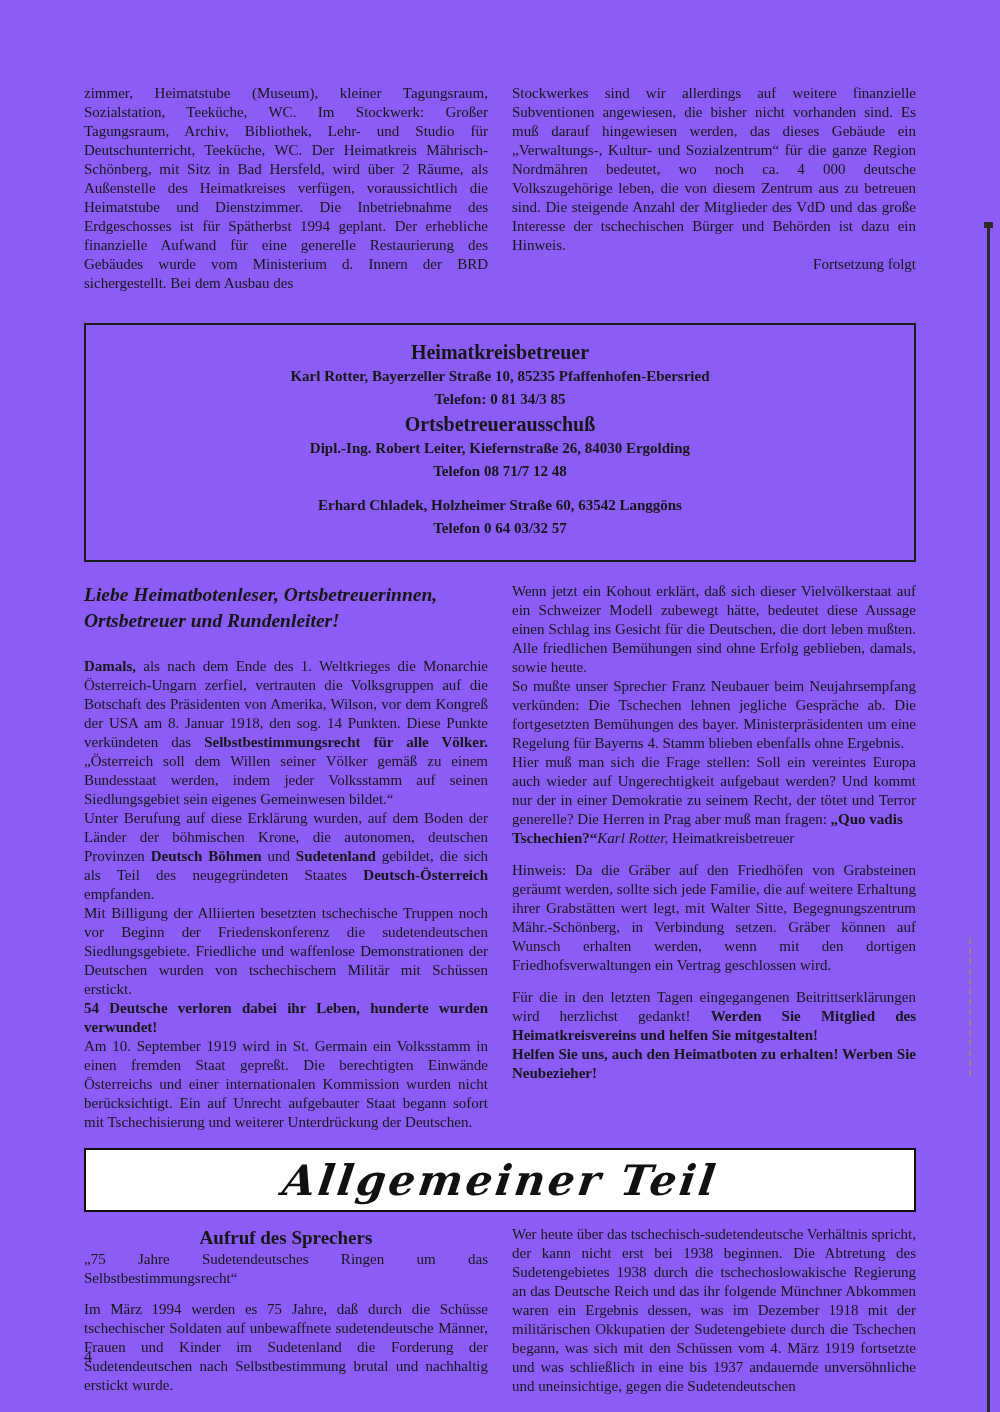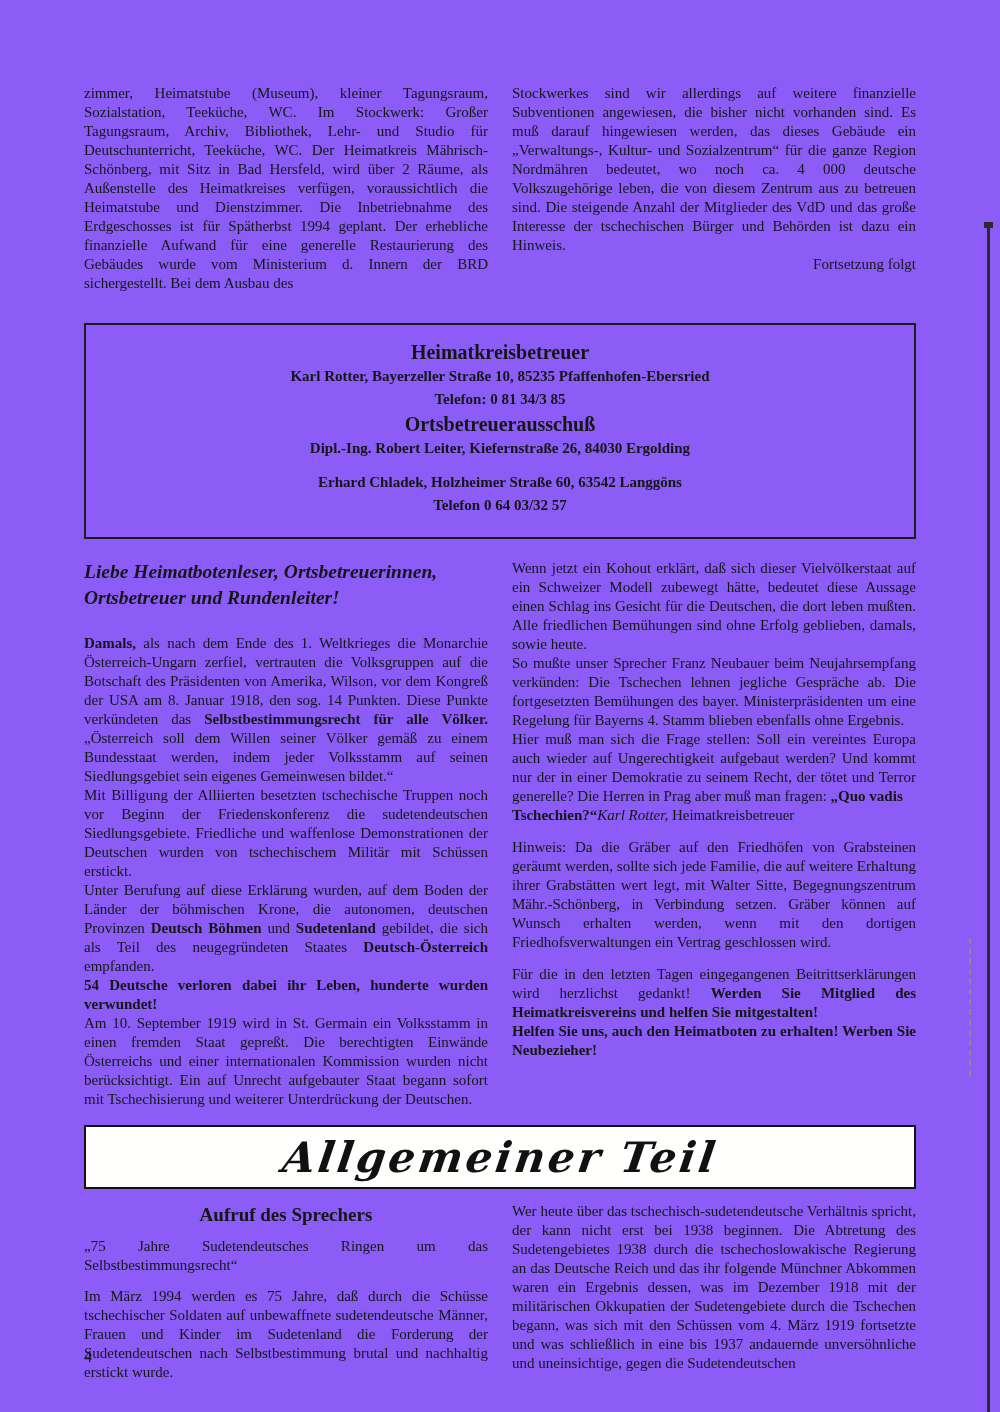--- a/index.html
+++ b/index.html
@@ -56,21 +56,21 @@
   .banner-text {
     font-family:"DejaVu Serif", serif;
     font-style:italic; font-weight:bold;
     font-size:42px;
     transform:skewX(-8deg);
     letter-spacing:3px;
     color:#111;
   }
 
   
-  .appeal-heading { font-size:19px; line-height:25px; font-weight:bold; text-align:center; margin-bottom:10px; }
+  .appeal-heading { font-size:19px; line-height:25px; font-weight:bold; text-align:center; }
   .appeal-subtitle { margin-bottom:12px !important; }
 
   
   .footer { position:absolute; left:84px; bottom:46px; font-size:16px; }
 
   
   .edge-line { position:absolute; right:10px; top:228px; bottom:0; width:3px; background:#2b2b2b; }
   .edge-tick { position:absolute; right:7px; top:222px; width:9px; height:6px; background:#2b2b2b; }
   .dash-line { position:absolute; right:29px; top:938px; height:138px; width:0; border-left:2px dashed #8a8a8a; }
 </style>
@@ -95,36 +95,37 @@
 
   <section class="contact-box">
     <div>
       <div class="cb-title">Heimatkreisbetreuer</div>
       <div class="cb-line">Karl Rotter, Bayerzeller Straße 10, 85235 Pfaffenhofen-Ebersried</div>
       <div class="cb-line">Telefon: 0 81 34/3 85</div>
     </div>
     <div>
       <div class="cb-title">Ortsbetreuerausschuß</div>
       <div class="cb-line">Dipl.-Ing. Robert Leiter, Kiefernstraße 26, 84030 Ergolding</div>
+      <div class="cb-line">Telefon 08 71/7 12 48</div>
     </div>
     <div class="cb-group3">
       <div class="cb-line">Erhard Chladek, Holzheimer Straße 60, 63542 Langgöns</div>
       <div class="cb-line">Telefon 0 64 03/32 57</div>
     </div>
   </section>
 
   <section class="two-col letter">
     <div class="col">
       <h2 class="letter-heading">
         <span>Liebe Heimatbotenleser, Ortsbetreuerinnen,</span><br>
         <span>Ortsbetreuer und Rundenleiter!</span>
       </h2>
       <p><span class="b">Damals,</span><span> als nach dem Ende des 1. Weltkrieges die Monarchie Österreich-Ungarn zerfiel, vertrauten die Volksgruppen auf die Botschaft des Präsidenten von Amerika, Wilson, vor dem Kongreß der USA am 8. Januar 1918, den sog. 14 Punkten. Diese Punkte verkündeten das </span><span class="b">Selbstbestimmungsrecht für alle Völker.</span><span> „Österreich soll dem Willen seiner Völker gemäß zu einem Bundesstaat werden, indem jeder Volksstamm auf seinen Siedlungsgebiet sein eigenes Gemeinwesen bildet.“</span></p>
+      <p><span>Unter Berufung auf diese Erklärung wurden, auf dem Boden der Länder der böhmischen Krone, die autonomen, deutschen Provinzen </span><span class="b">Deutsch Böhmen</span><span> und </span><span class="b">Sudetenland</span><span> gebildet, die sich als Teil des neugegründeten Staates </span><span class="b">Deutsch-Österreich</span><span> empfanden.</span></p>
       <p>Mit Billigung der Alliierten besetzten tschechische Truppen noch vor Beginn der Friedenskonferenz die sudetendeutschen Siedlungsgebiete. Friedliche und waffenlose Demonstrationen der Deutschen wurden von tschechischem Militär mit Schüssen erstickt.</p>
-      <p><span>Unter Berufung auf diese Erklärung wurden, auf dem Boden der Länder der böhmischen Krone, die autonomen, deutschen Provinzen </span><span class="b">Deutsch Böhmen</span><span> und </span><span class="b">Sudetenland</span><span> gebildet, die sich als Teil des neugegründeten Staates </span><span class="b">Deutsch-Österreich</span><span> empfanden.</span></p>
       <p class="b">54 Deutsche verloren dabei ihr Leben, hunderte wurden verwundet!</p>
       <p>Am 10. September 1919 wird in St. Germain ein Volksstamm in einen fremden Staat gepreßt. Die berechtigten Einwände Österreichs und einer internationalen Kommission wurden nicht berücksichtigt. Ein auf Unrecht aufgebauter Staat begann sofort mit Tschechisierung und weiterer Unterdrückung der Deutschen.</p>
     </div>
     <div class="col">
       <p>Wenn jetzt ein Kohout erklärt, daß sich dieser Vielvölkerstaat auf ein Schweizer Modell zubewegt hätte, bedeutet diese Aussage einen Schlag ins Gesicht für die Deutschen, die dort leben mußten. Alle friedlichen Bemühungen sind ohne Erfolg geblieben, damals, sowie heute.</p>
       <p>So mußte unser Sprecher Franz Neubauer beim Neujahrsempfang verkünden: Die Tschechen lehnen jegliche Gespräche ab. Die fortgesetzten Bemühungen des bayer. Ministerpräsidenten um eine Regelung für Bayerns 4. Stamm blieben ebenfalls ohne Ergebnis.</p>
       <p><span>Hier muß man sich die Frage stellen: Soll ein vereintes Europa auch wieder auf Ungerechtigkeit aufgebaut werden? Und kommt nur der in einer Demokratie zu seinem Recht, der tötet und Terror generelle? Die Herren in Prag aber muß man fragen: </span><span class="b">„Quo vadis</span></p>
       <div class="sig-line">
         <span class="b">Tschechien?“</span>
         <span><span class="i">Karl Rotter,</span><span> Heimatkreisbetreuer</span></span>

